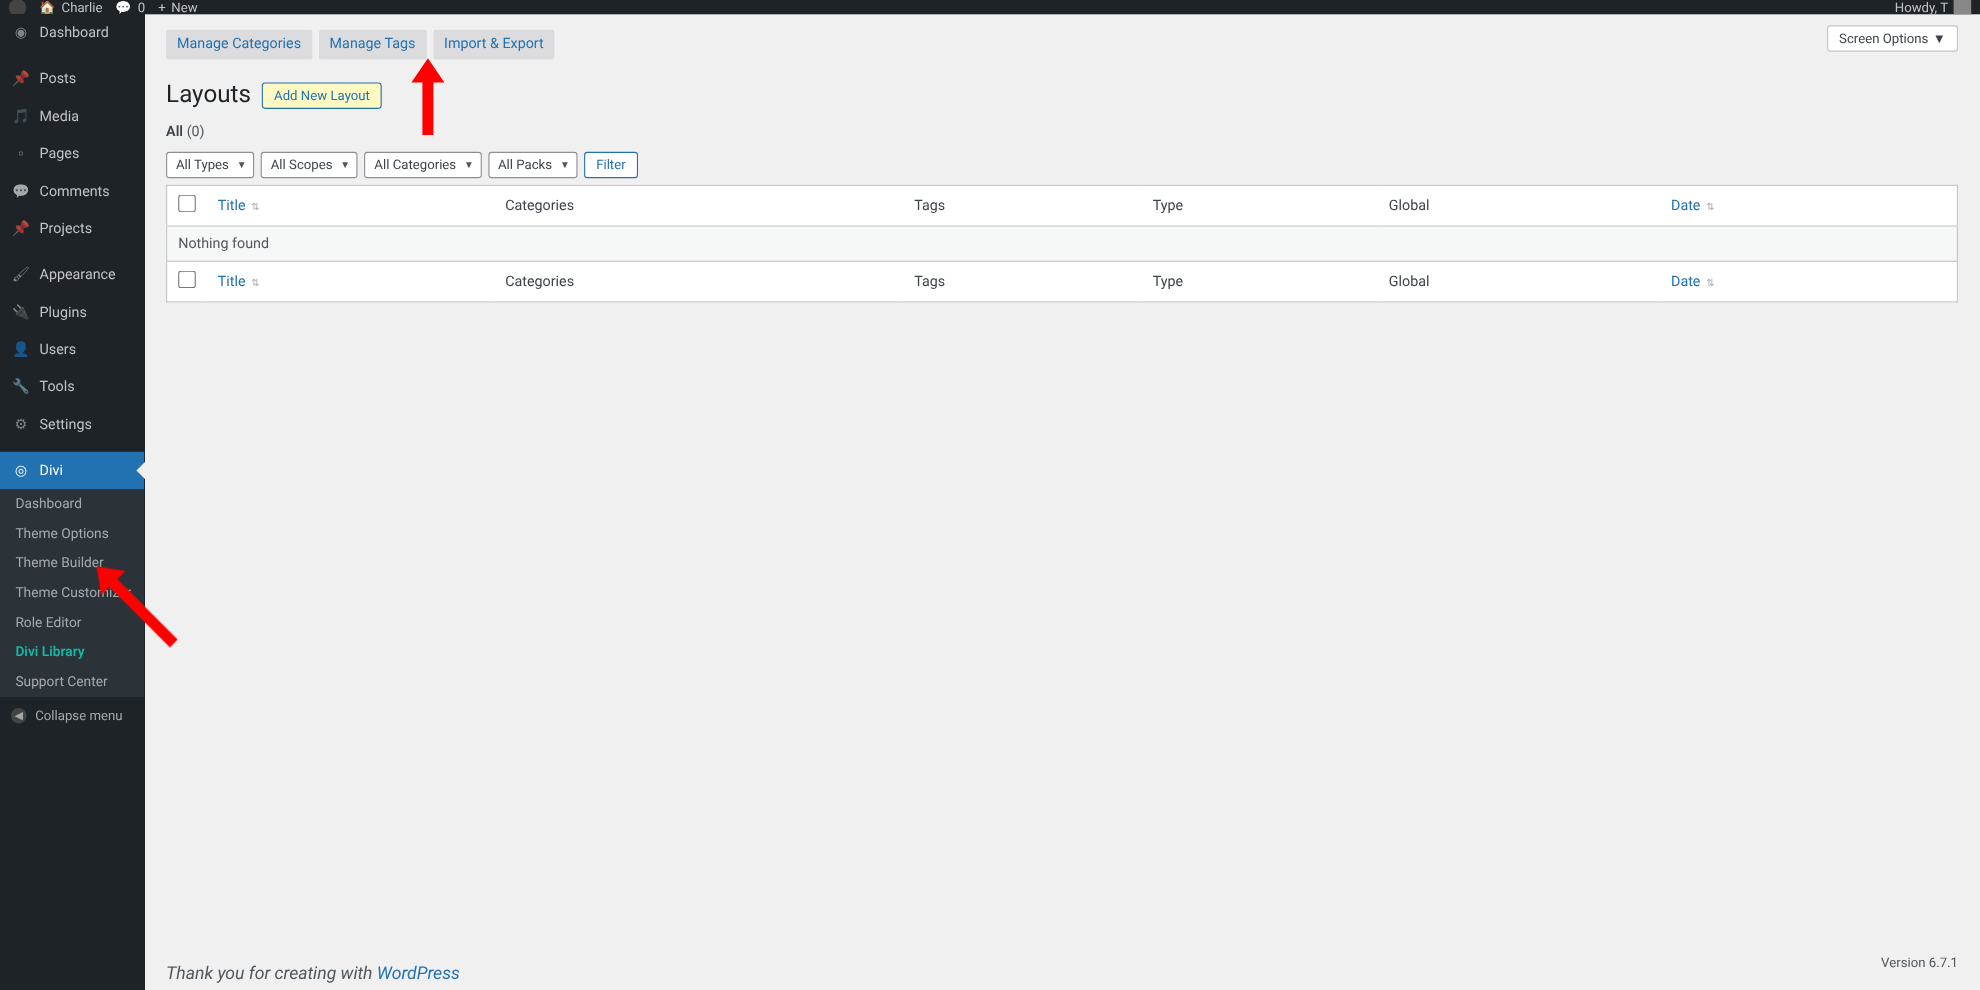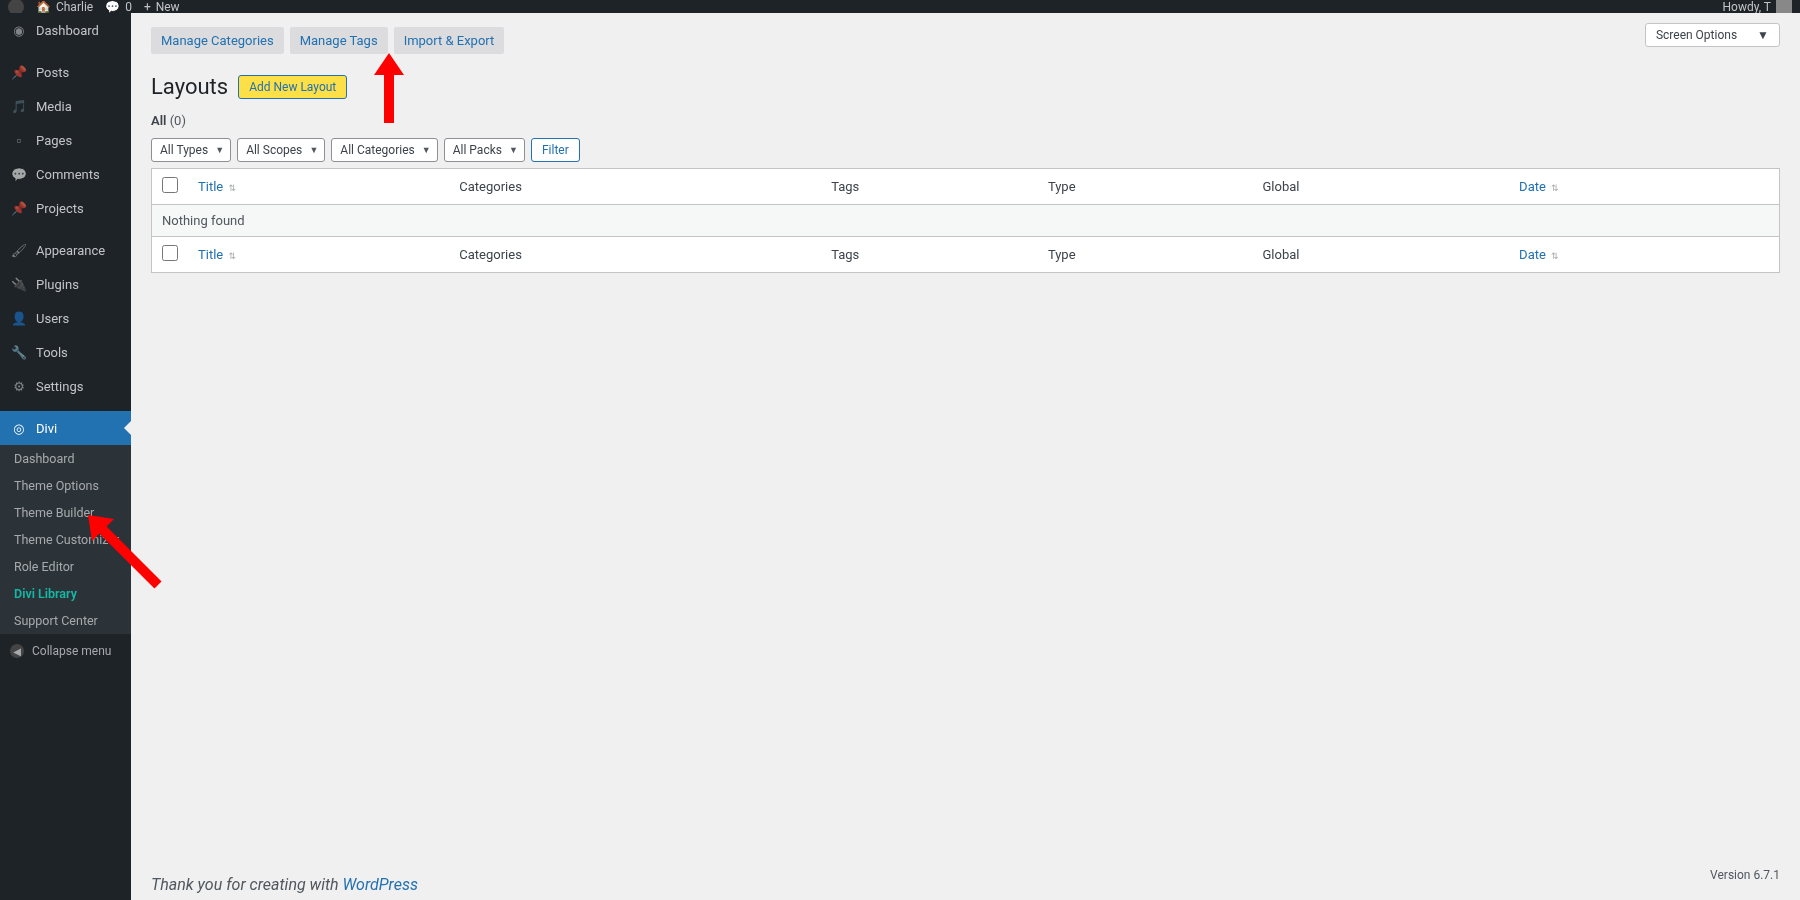--- a/index.html
+++ b/index.html
@@ -21,28 +21,28 @@
 .menu-item.current .menu-icon { opacity: 1; }
 .submenu { background: #2c3338; }
 .sub-item { padding: 6px 10px 6px 14px; font-size: 12.5px; color: #a7aaad; cursor: pointer; }
 .sub-item.current { color: #14b8a6; font-weight: 600; }
 .collapse-item { display: flex; align-items: center; gap: 8px; padding: 10px; font-size: 12px; color: #a7aaad; cursor: pointer; }
 .collapse-icon { width: 14px; height: 14px; border-radius: 50%; background: #444; display: flex; align-items: center; justify-content: center; font-size: 10px; }
 
 
 .main { margin-left: 131px; padding: 0 20px 20px; position: relative; height: calc(100vh - 13px); }
 
-.screen-opts { position: absolute; top: 10px; right: 20px; background: #fff; border: 1px solid #c3c4c7; border-radius: 3px; padding: 4px 10px; font-size: 12px; cursor: pointer; display: flex; align-items: center; gap: 20px; }
+.screen-opts { position: absolute; top: 10px; right: 20px; background: #fff; border: 1px solid #c3c4c7; border-radius: 3px; padding: 4px 10px; font-size: 12px; cursor: pointer; display: flex; align-items: center; gap: 4px; }
 
 .tab-buttons { display: flex; gap: 6px; padding-top: 14px; }
 .tab-btn { background: #dcdcde; border: none; padding: 6px 10px; font-size: 13px; color: #2271b1; cursor: pointer; border-radius: 2px; text-decoration: none; }
 
 .title-row { display: flex; align-items: center; gap: 10px; margin-top: 20px; }
 .page-title { font-size: 22px; font-weight: 400; color: #1d2327; }
-.add-new-btn { border: 1px solid #2271b1; color: #2271b1; background: #fde047; padding: 4px 10px; font-size: 12px; border-radius: 3px; cursor: pointer; }
+.add-new-btn { border: 1px solid #2271b1; color: #2271b1; background: #fef9c3; padding: 4px 10px; font-size: 12px; border-radius: 3px; cursor: pointer; }
 
 .subsubsub { margin-top: 14px; font-size: 13px; }
 .subsubsub b { font-weight: 600; }
 .subsubsub .count { color: #50575e; }
 
 .filters { display: flex; gap: 6px; margin-top: 10px; margin-bottom: 6px; }
 .filter-select { border: 1px solid #8c8f94; border-radius: 3px; background: #fff; padding: 4px 22px 4px 8px; font-size: 12px; cursor: pointer; position: relative; display: flex; align-items: center; gap: 6px; }
 .filter-caret { font-size: 9px; color: #50575e; position: absolute; right: 6px; }
 .filter-btn { border: 1px solid #2271b1; color: #2271b1; background: #fff; padding: 4px 10px; font-size: 12px; border-radius: 3px; cursor: pointer; }
 

